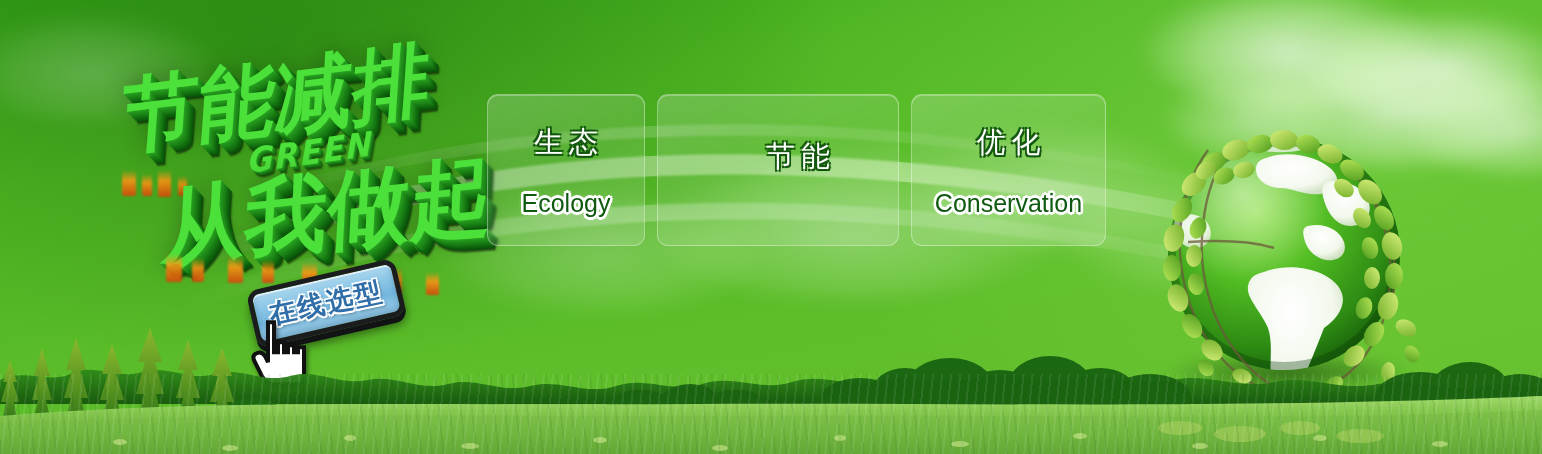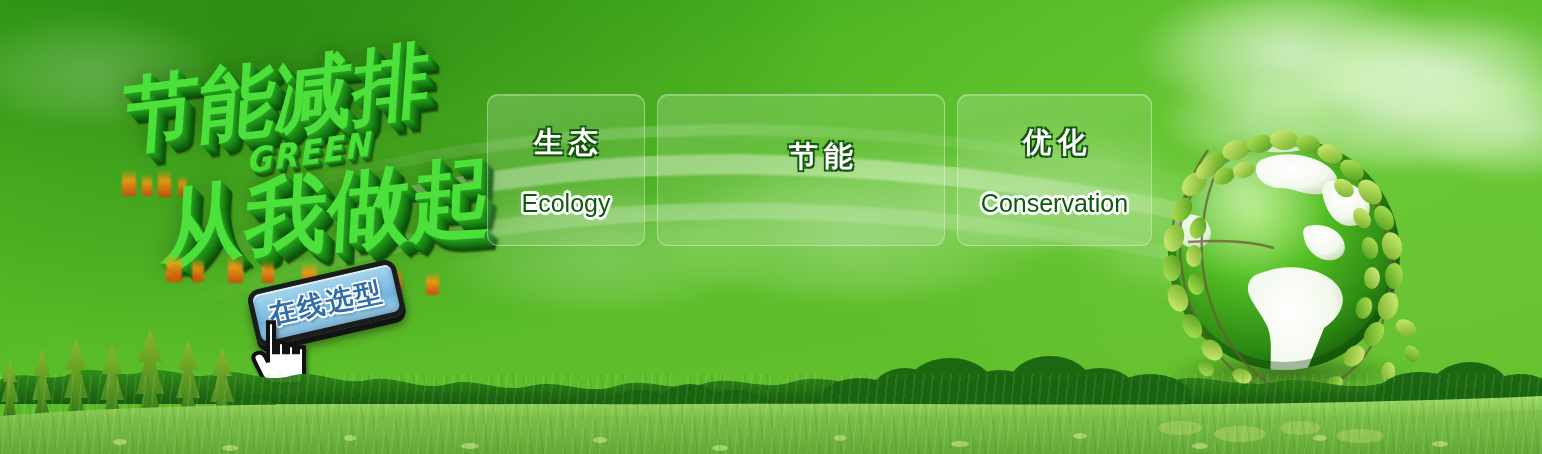--- a/index.html
+++ b/index.html
@@ -132,26 +132,26 @@
     height:152px;
     border-radius:11px;
     background:linear-gradient(160deg, rgba(255,255,255,0.20) 0%, rgba(255,255,255,0.09) 45%, rgba(255,255,255,0.16) 100%);
     border:1px solid rgba(255,255,255,0.34);
     box-shadow:inset 0 1px 0 rgba(255,255,255,.28);
     display:flex; flex-direction:column;
     align-items:center; justify-content:center;
     backdrop-filter:blur(1px);
   }
   #card-0 { width:158px; }
-  #card-1 { width:288px;padding-left:40px; }
+  #card-1 { width:242px;padding-left:40px; }
   #card-2 { width:195px; }
 
   .card-cn {
     font-family:"DejaVu Sans", sans-serif;
-    font-size:29px; font-weight:bold;
+    font-size:29px; font-weight:normal;
     color:#ffffff; letter-spacing:6px;
     margin-bottom:26px; margin-left:6px;
     text-shadow:
       -1.7px -1.7px 0 #13560e, 1.7px -1.7px 0 #13560e,
       -1.7px 1.7px 0 #13560e, 1.7px 1.7px 0 #13560e,
       0 0 3px rgba(10,70,8,.8);
   }
   .card-en {
     font-family:"Liberation Sans", sans-serif;
     font-size:25px; font-weight:normal;

